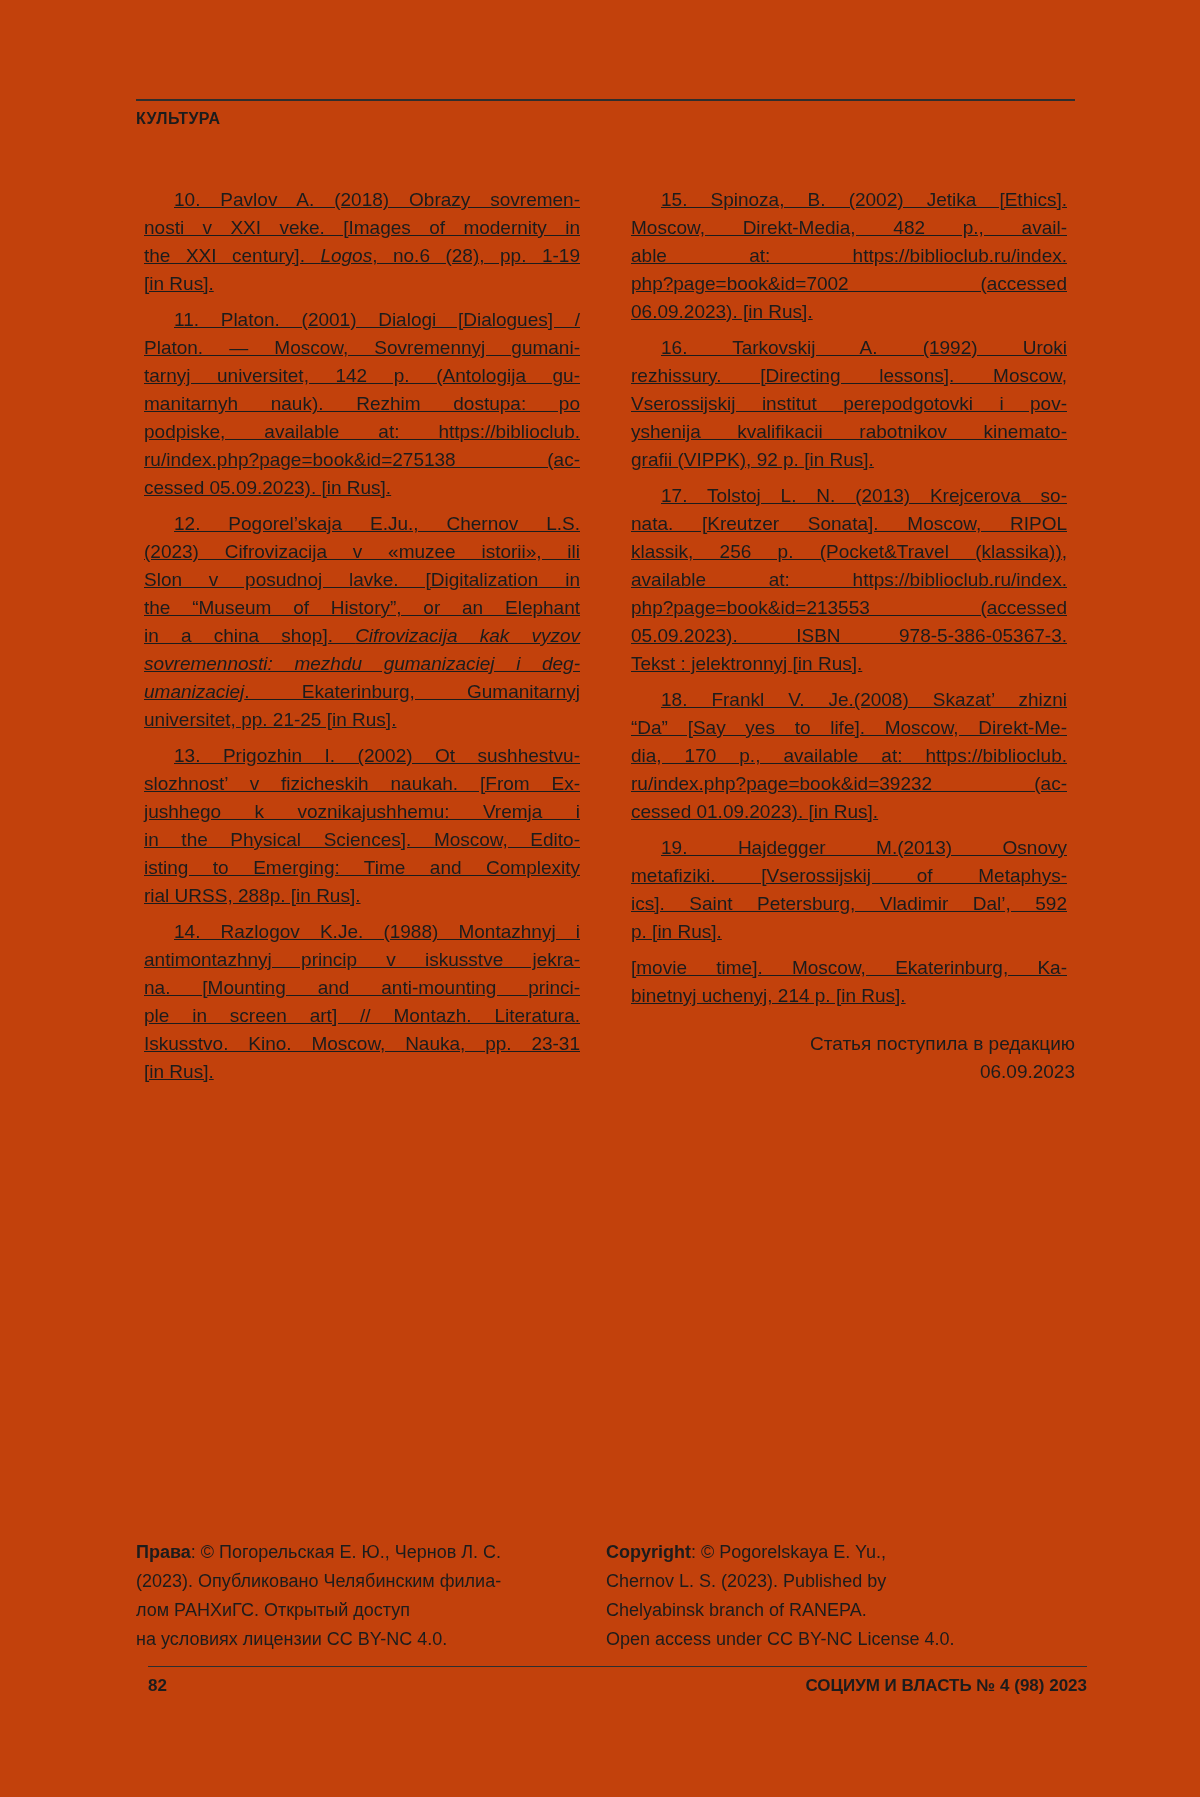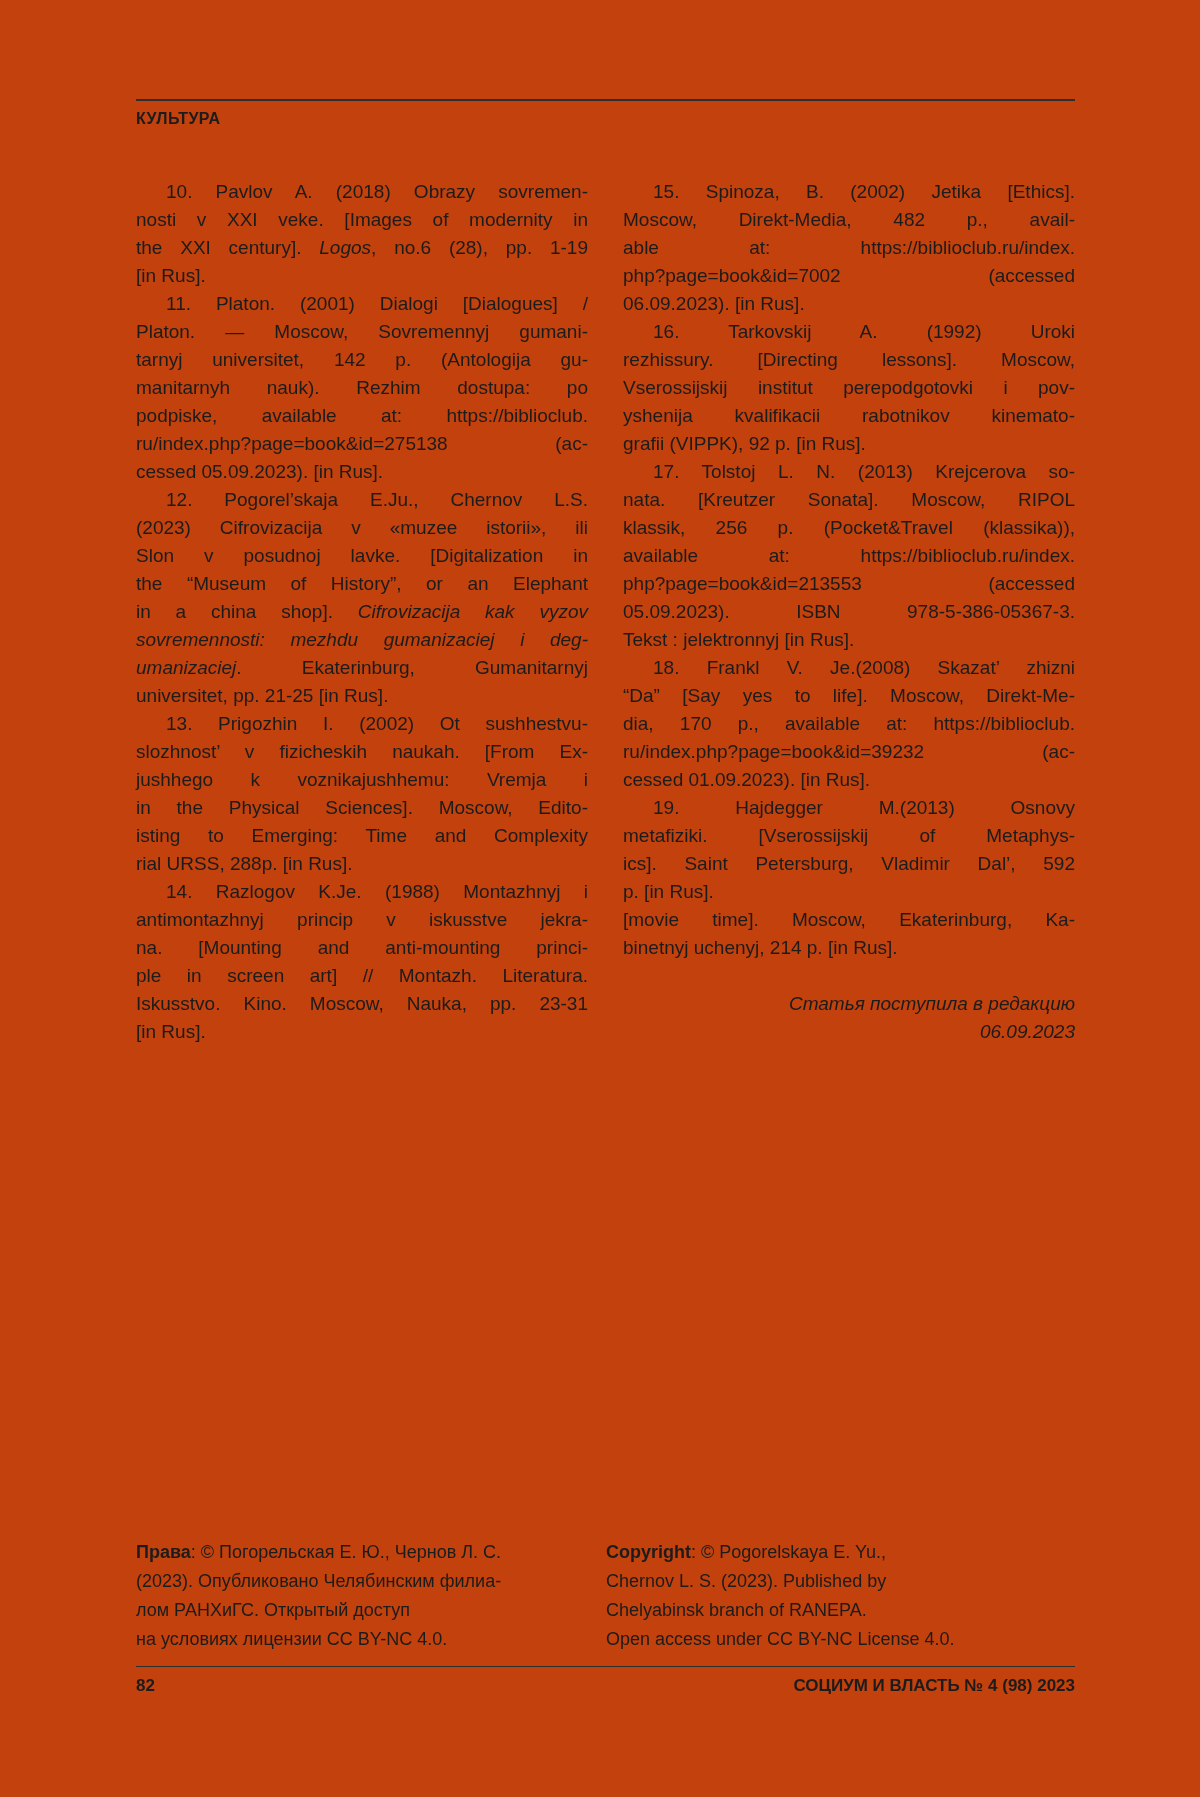--- a/index.html
+++ b/index.html
@@ -12,39 +12,39 @@
     color: #1c1c1c;
     overflow: hidden;
   }
   .content { position: absolute; left: 136px; top: 99px; width: 939px; }
   .running-head { border-top: 2px solid #2e2e2e; padding-top: 9px; }
   .section-title { font-size: 16px; font-weight: bold; letter-spacing: 0.4px; }
 
   .columns { display: flex; gap: 35px; margin-top: 50px; font-size: 19px; line-height: 28px; }
   .col { width: 452px; }
 
-  .ref { margin: 0; }
+  .ref { margin: 8px; text-decoration: underline; }
   .line { min-height: 28px; }
   .ref .line { text-align: justify; text-align-last: justify; }
   .ref .line.first { padding-left: 30px; }
   .ref .line.last { text-align-last: left; }
 
   .seg-i { font-style: italic; }
   .seg-b { font-weight: bold; }
 
-  .submission { margin-top: 28px; text-align: right; font-style: italic; }
+  .submission { margin-top: 20px; text-align: right; }
 
   .copyright-row {
     position: absolute; left: 136px; top: 1538px; width: 939px;
     display: flex; gap: 18px;
     font-size: 18px; line-height: 29px;
   }
   .copyright-row .line { min-height: 29px; }
 
-  .footer { position: absolute; left: 136px; top: 1666px; width: 939px; border-top: 1px solid #2e2e2e; }
+  .footer { position: absolute; left: 148px; top: 1666px; width: 939px; border-top: 1px solid #2e2e2e; }
   .footer-row {
     display: flex; justify-content: space-between; align-items: baseline;
     margin-top: 9px; font-size: 17px; font-weight: bold;
   }
 </style>
 </head>
 <body>
 
 <div class="page">
 

